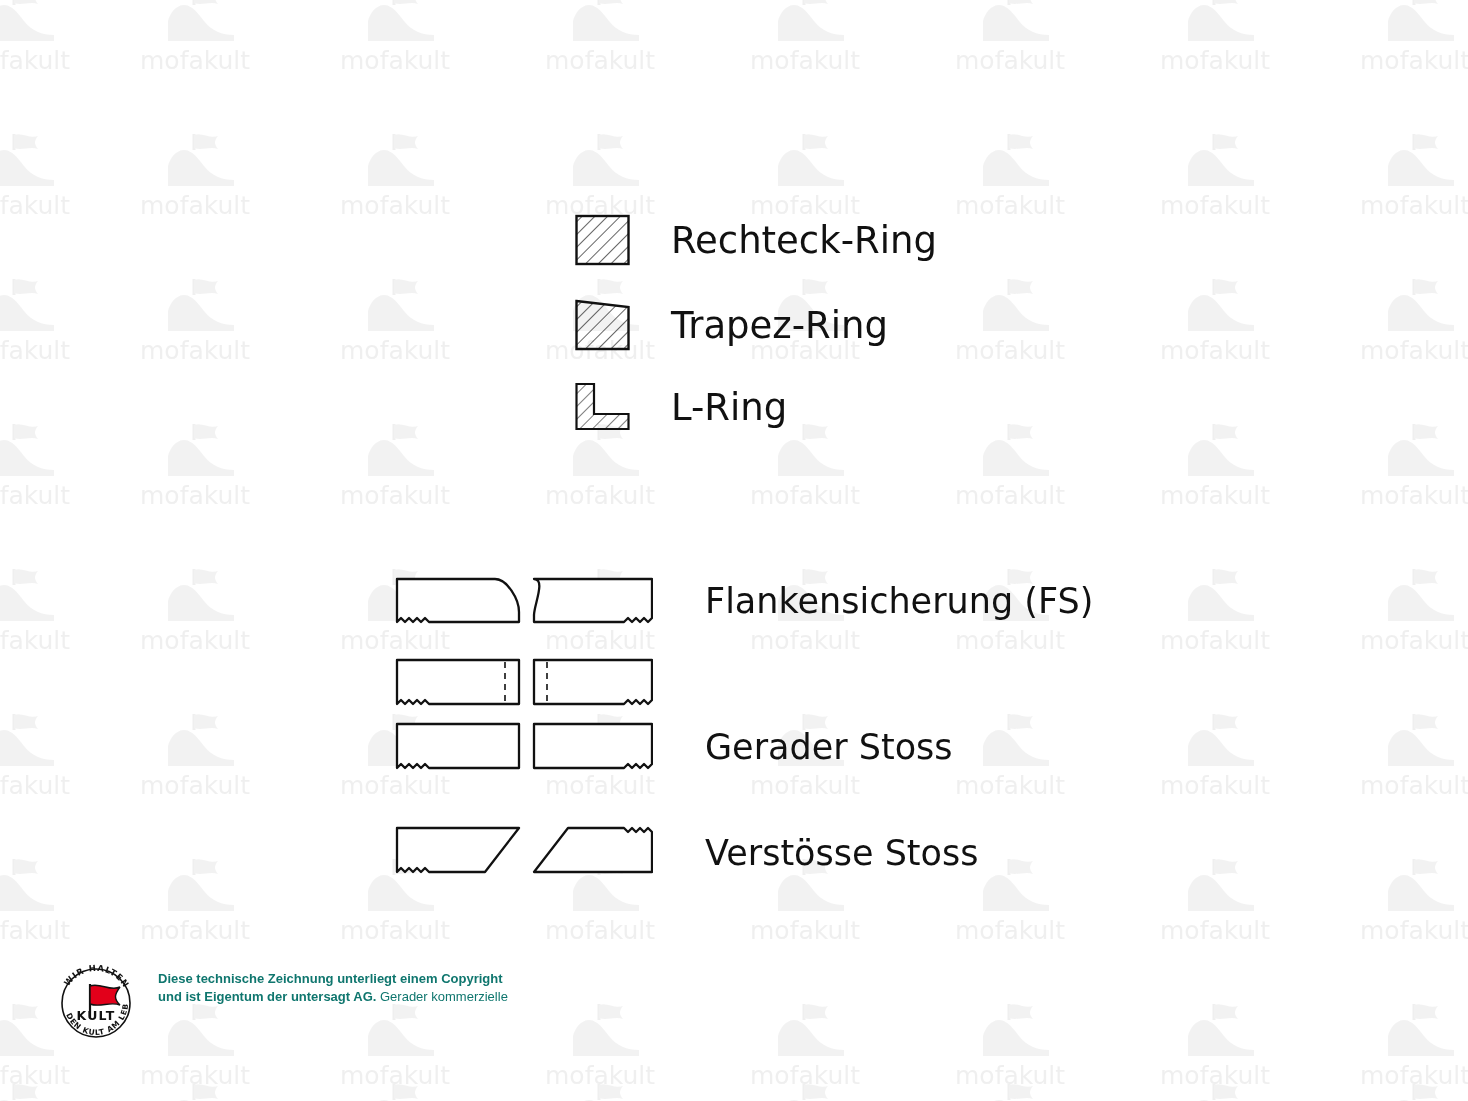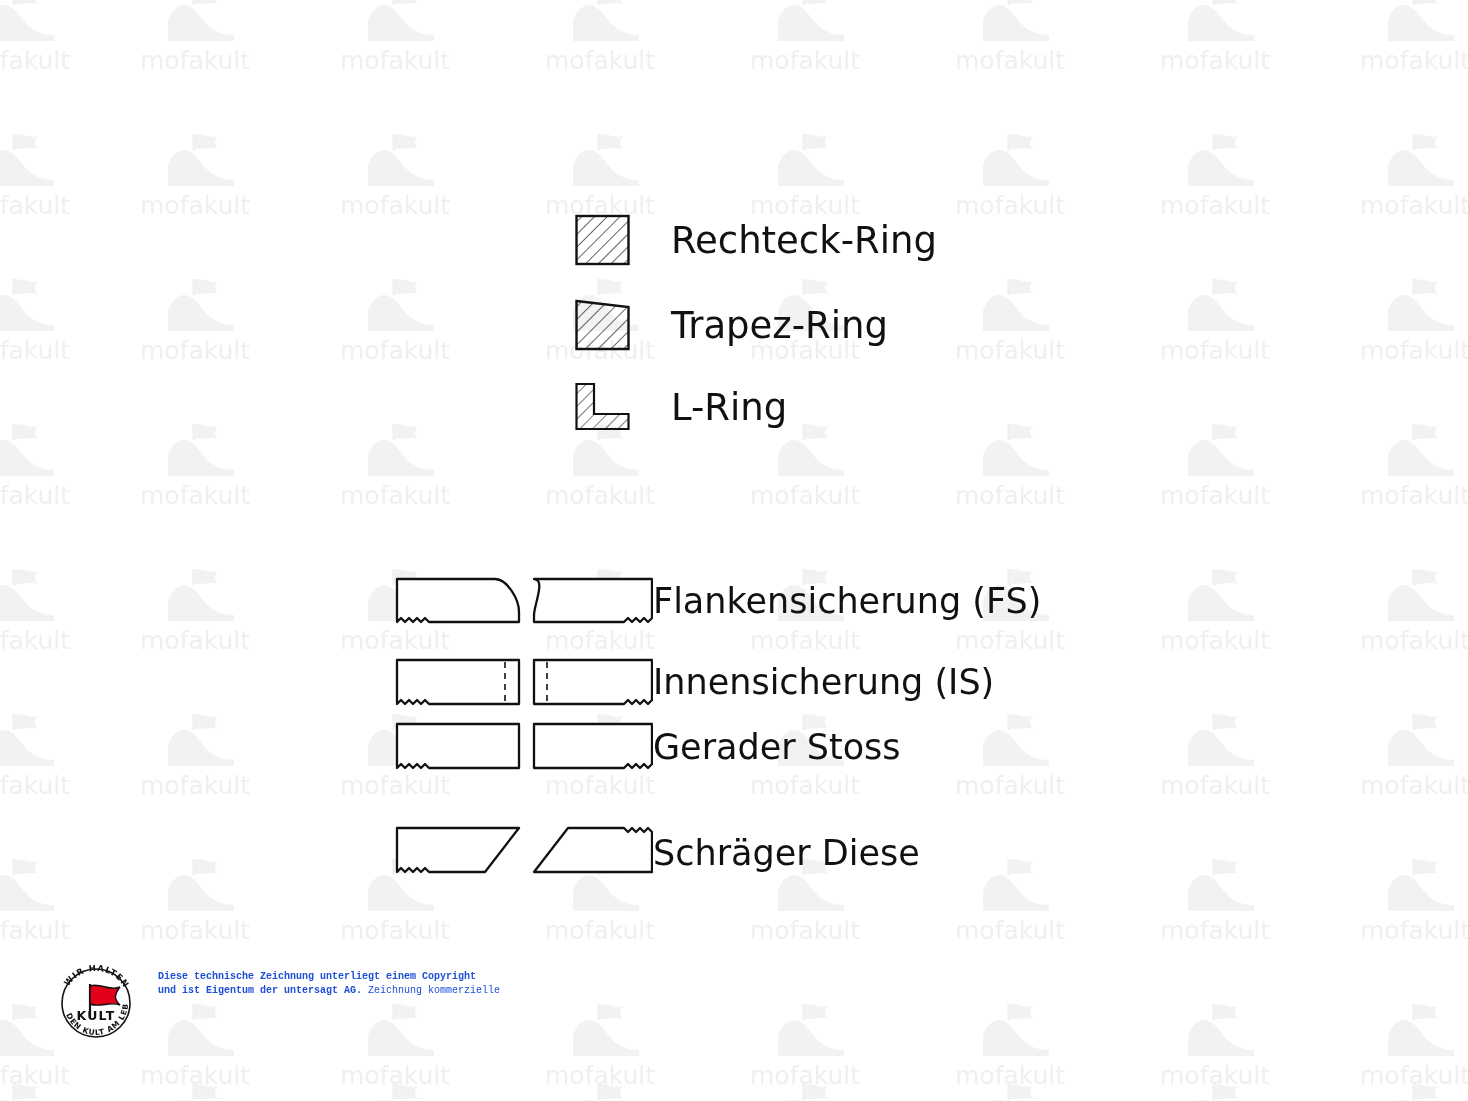--- a/index.html
+++ b/index.html
@@ -79,43 +79,44 @@
     font-family: "DejaVu Sans", sans-serif;
     color: #111111;
     white-space: nowrap;
   }
   #group-profiles .legend-label {
     font-size: 37px;
     margin-left: 36px;
   }
   #group-joints .legend-label {
     font-size: 35px;
+    margin-left: 52px;
   }
 
   
   #footer {
     position: absolute;
     left: 44px;
     top: 962px;
     width: 520px;
     z-index: 3;
     display: flex;
     align-items: flex-start;
   }
   #footer-logo {
     flex: 0 0 auto;
     width: 104px;
     height: 82px;
     margin-right: 10px;
   }
   #footer-text {
-    font-family: Liberation Mono, monospace;
-    font-size: 10px;
+    font-family: Liberation Sans, sans-serif;
+    font-size: 13px;
     line-height: 1.38;
-    color: #1d4ed8;
+    color: #0f766e;
     padding-top: 8px;
   }
   #footer-text .bold {
     font-weight: bold;
   }
 </style>
 </head>
 <body>
 
 <div id="page">
@@ -745,58 +746,57 @@
 
     <div class="legend-row" style="left:375px; top:650px;">
       <svg class="legend-fig" width="258" height="64" viewBox="0 0 258 64">
         <g fill="#ffffff" stroke="#111111" stroke-width="2.3" stroke-linejoin="round">
           <path d="M2,10 L2,54 L6,50 L10,54 L14,50 L18,54 L22,50 L26,54 L30,50 L34,54 L124,54 L124,10 Z"></path>
           <path d="M139,10 L139,54 L229,54 L233,50 L237,54 L241,50 L245,54 L249,50 L253,54 L257,50 L257,10 Z"></path>
         </g>
         <line x1="110" y1="12" x2="110" y2="52" stroke="#111" stroke-width="1.6" stroke-dasharray="6 5"></line>
         <line x1="152" y1="12" x2="152" y2="52" stroke="#111" stroke-width="1.6" stroke-dasharray="6 5"></line>
       </svg>
-      <div class="legend-label">Innensicherung (IS)</div>
     </div>
 
     <div class="legend-row" style="left:375px; top:716px;">
       <svg class="legend-fig" width="258" height="62" viewBox="0 0 258 62">
         <g fill="#ffffff" stroke="#111111" stroke-width="2.3" stroke-linejoin="round">
           <path d="M2,8 L2,52 L6,48 L10,52 L14,48 L18,52 L22,48 L26,52 L30,48 L34,52 L124,52 L124,8 Z"></path>
           <path d="M139,8 L139,52 L229,52 L233,48 L237,52 L241,48 L245,52 L249,48 L253,52 L257,48 L257,8 Z"></path>
         </g>
       </svg>
       <div class="legend-label">Gerader Stoss</div>
     </div>
 
     <div class="legend-row" style="left:375px; top:822px;">
       <svg class="legend-fig" width="258" height="62" viewBox="0 0 258 62">
         <g fill="#ffffff" stroke="#111111" stroke-width="2.3" stroke-linejoin="round">
           <path d="M2,6 L2,50 L6,46 L10,50 L14,46 L18,50 L22,46 L26,50 L30,46 L34,50 L90,50 L124,6 Z"></path>
           <path d="M139,50 L173,6 L229,6 L233,10 L237,6 L241,10 L245,6 L249,10 L253,6 L257,10 L257,50 Z"></path>
         </g>
       </svg>
-      <div class="legend-label">Schräger Diese</div>
+      <div class="legend-label">Verstösse Stoss</div>
     </div>
   </div>
 
   <div id="footer">
     <svg id="footer-logo" viewBox="0 0 104 82">
       <circle cx="52" cy="41" r="34" fill="none" stroke="#111" stroke-width="1.6"></circle>
       <path id="arcTop" d="M20,41 A32,32 0 0 1 84,41" fill="none"></path>
       <path id="arcBot" d="M20,41 A32,32 0 0 0 84,41" fill="none"></path>
       <text font-family="DejaVu Sans, sans-serif" font-size="8.5" font-weight="bold" fill="#111" letter-spacing="1">
         <textPath href="#arcTop" startOffset="17%">WIR HALTEN</textPath>
       </text>
       <text font-family="DejaVu Sans, sans-serif" font-size="7.6" font-weight="bold" fill="#111" letter-spacing="0.8">
         <textPath href="#arcBot" startOffset="12%">DEN KULT AM LEBEN</textPath>
       </text>
       <path d="M46,22 L46,56" stroke="#111" stroke-width="2.2" fill="none"></path>
       <path d="M46,24 C56,20 66,30 76,25 C70,33 70,37 76,43 C66,39 56,46 46,42 Z" fill="#e2001a" stroke="#111" stroke-width="1.4"></path>
       <text x="52" y="58" text-anchor="middle" font-family="DejaVu Sans, sans-serif" font-size="12.5" font-weight="bold" fill="#111" letter-spacing="1.2">KULT</text>
     </svg>
     <div id="footer-text">
       <div><span class="bold">Diese technische Zeichnung unterliegt einem Copyright</span></div>
-      <div><span class="bold">und ist Eigentum der untersagt AG.</span><span> Zeichnung kommerzielle</span></div>
+      <div><span class="bold">und ist Eigentum der untersagt AG.</span><span> Gerader kommerzielle</span></div>
     </div>
   </div>
 
 </div>
 
 </body></html>

